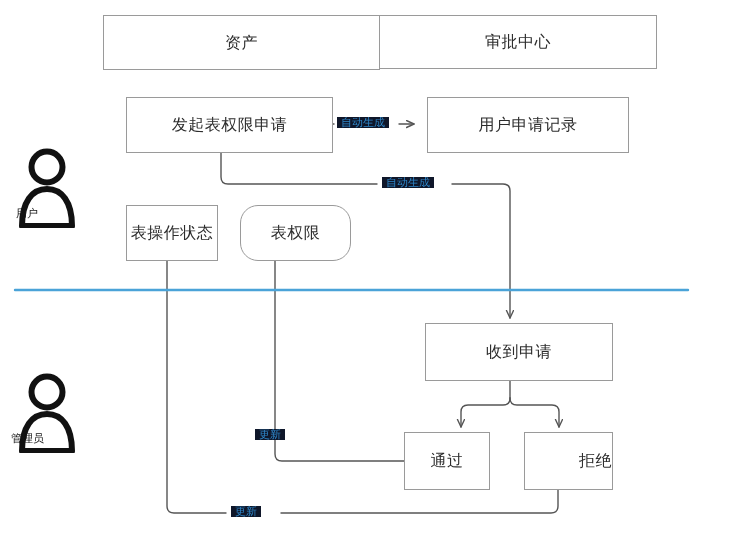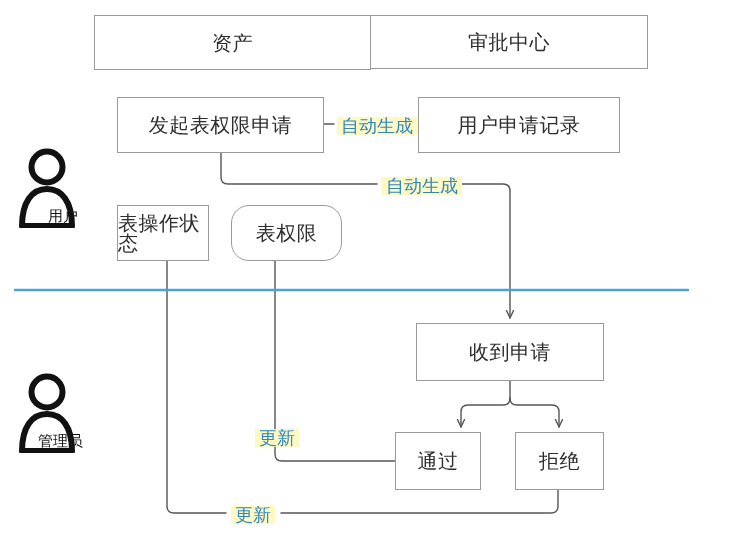--- a/index.html
+++ b/index.html
@@ -23,48 +23,49 @@
     height: 550px;
   }
   .node {
     position: absolute;
     box-sizing: border-box;
     border: 1px solid #9a9a9a;
     background: #ffffff;
     display: flex;
     align-items: center;
     justify-content: center;
-    font-size: 20px;
+    font-size: 16px;
     color: #2d2d2d;
     letter-spacing: 0.5px;
     line-height: 1;
     z-index: 3;
+    margin-left: 9px;
   }
   .edge-label {
     position: absolute;
     color: #2e86c8;
-    font-size: 18px;
+    font-size: 11px;
     line-height: 1;
-    background: #fef9c3;
+    background: #0f172a;
     padding: 0 4px;
     white-space: nowrap;
     z-index: 4;
   }
   .actor {
     position: absolute;
     width: 62px;
     height: 80px;
     z-index: 5;
   }
   .actor-label {
     position: absolute;
     left: 0;
     width: 62px;
-    text-align: right;
-    font-size: 15px;
+    text-align: left;
+    font-size: 11px;
     color: #151515;
     line-height: 1;
     z-index: 6;
     white-space: nowrap;
   }
 </style>
 </head>
 <body>
 
 <svg id="canvas" viewBox="0 0 750 550" xmlns="http://www.w3.org/2000/svg">
@@ -119,21 +120,21 @@
 </div>
 
 <div class="node" style="left:416px; top:323px; width:188px; height:58px;">
   <span>收到申请</span>
 </div>
 
 <div class="node" style="left:395px; top:432px; width:86px; height:58px;">
   <span>通过</span>
 </div>
 
-<div class="node" style="left:515px; top:432px; width:89px; height:58px;">
+<div class="node" style="left:515px; top:432px; width:89px; height:58px;justify-content:flex-end;">
   <span>拒绝</span>
 </div>
 
 <div class="edge-label" style="left:337px; top:117px;">自动生成</div>
 
 <div class="edge-label" style="left:382px; top:177px;">自动生成</div>
 
 <div class="edge-label" style="left:255px; top:429px;">更新</div>
 
 <div class="edge-label" style="left:231px; top:506px;">更新</div>

